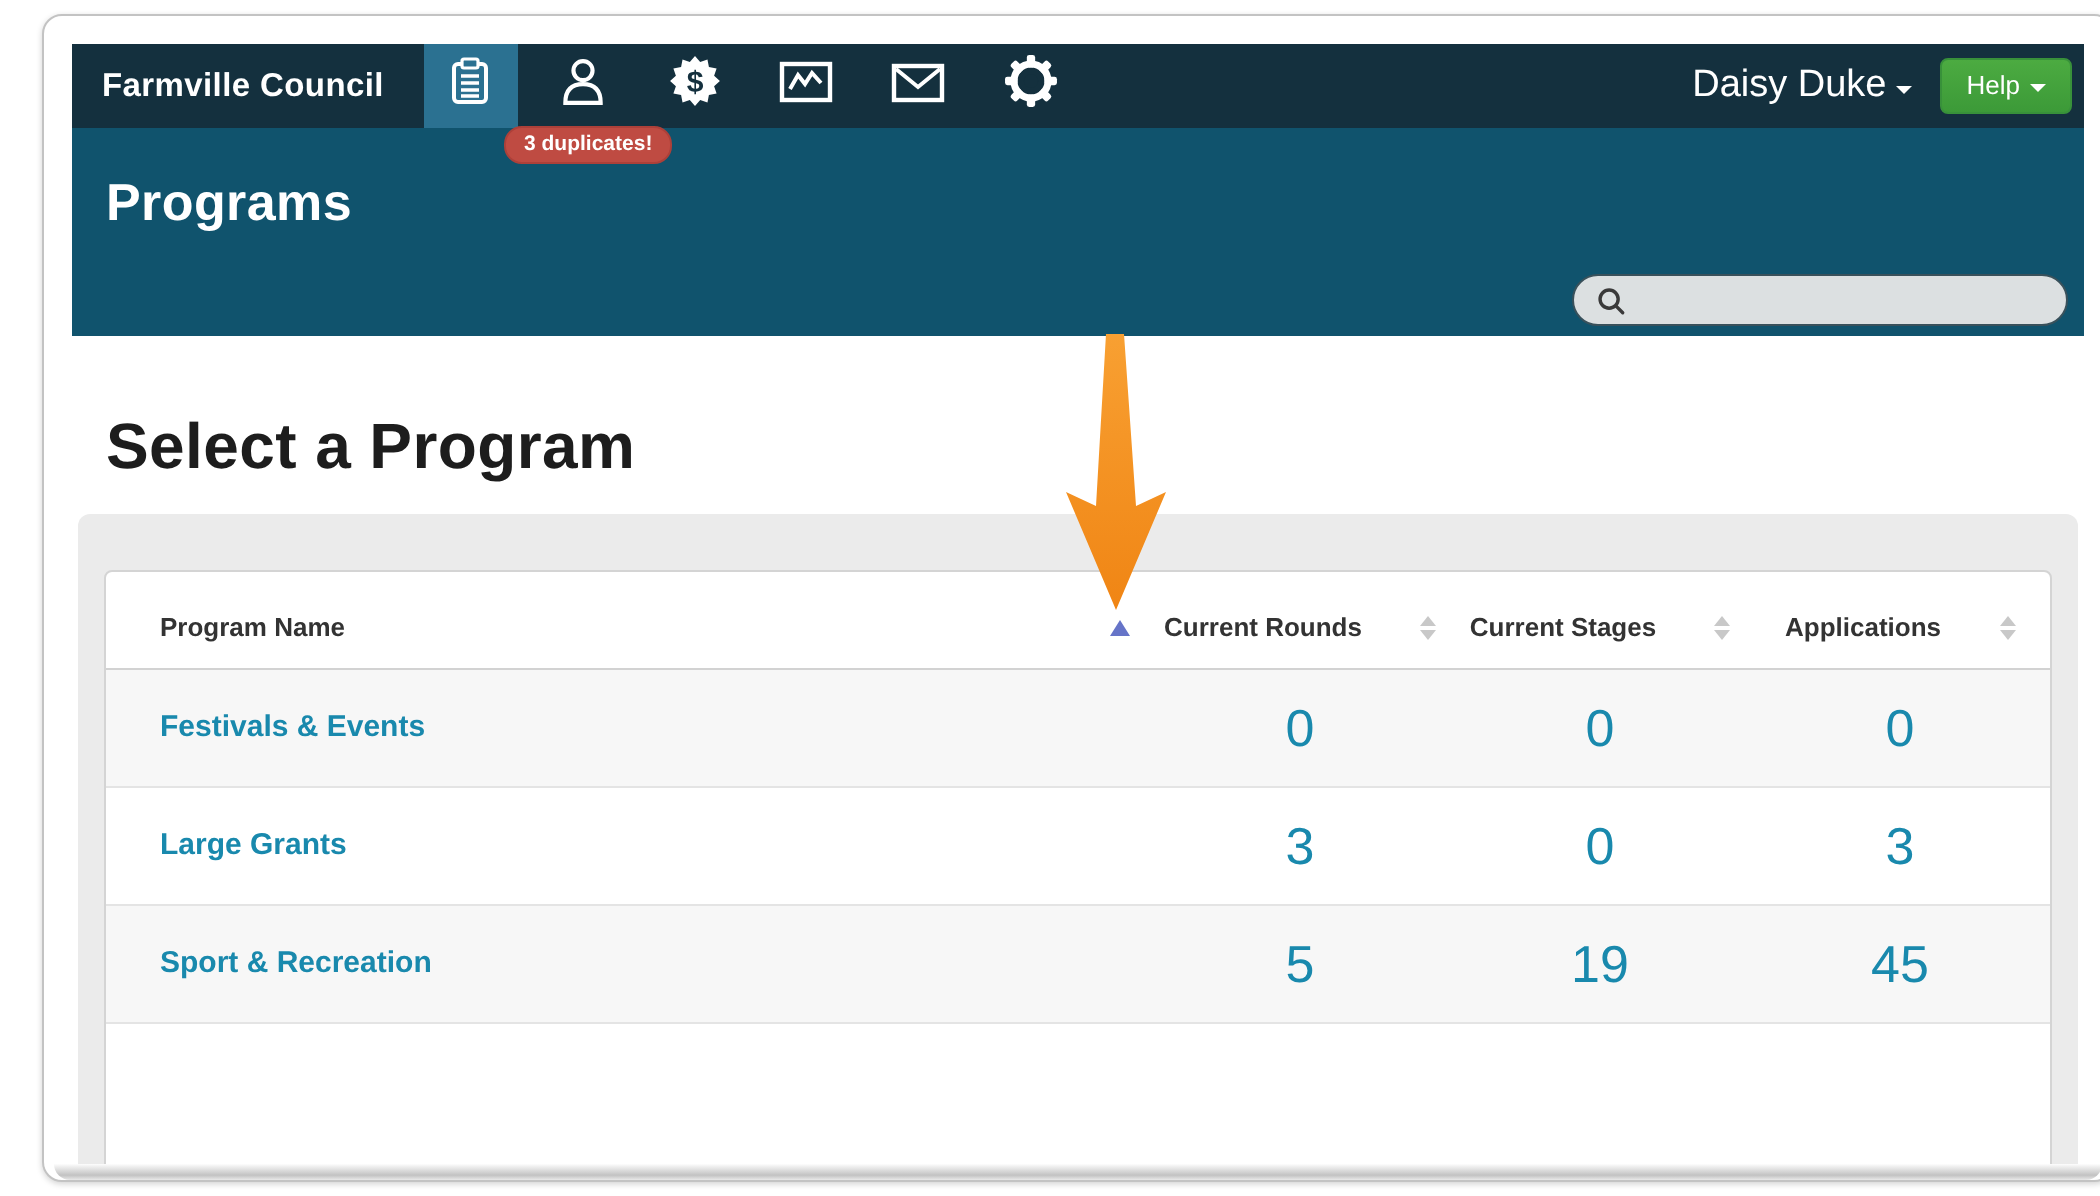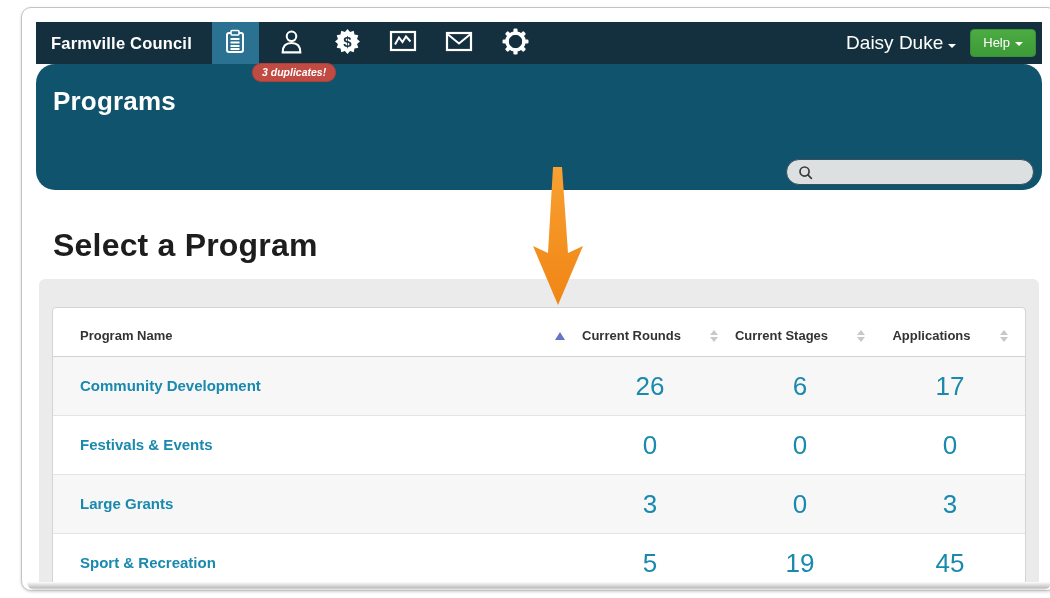--- a/index.html
+++ b/index.html
@@ -24,25 +24,25 @@
   .help-btn {
     background:linear-gradient(#4cab41,#3c9a38); border:1px solid #38913a; border-radius:4px;
     color:#fff; font-size:13px; font-weight:normal; padding:5px 12px 6px; cursor:pointer;
     font-family:inherit;
   }
 
   
   .dup-badge {
     position:absolute; left:230px; top:55px; z-index:30;
     background:#bf4b42; border:1px solid #ad4039; color:#fff;
-    font-size:10.5px; font-weight:bold; padding:2px 9px 3px; border-radius:9px; white-space:nowrap;font-style:italic;
-  }
-
-  
-  .band { position:relative; height:126px; background:#10536d;border-radius:19px; }
+    font-size:10.5px; font-weight:bold; padding:2px 9px 3px; border-radius:9px; white-space:nowrap;
+  }
+
+  
+  .band { position:relative; height:104px; background:#10536d; }
   .band h1 { color:#fff; font-size:26px; font-weight:600; padding:22px 0 0 17px; letter-spacing:.2px; }
   .search-pill {
     position:absolute; right:8px; bottom:5px; width:248px; height:26px;
     background:#dce0e1; border:1px solid #39515b; border-radius:13px;
     display:flex; align-items:center; padding:0 10px;
   }
   .search-pill input { flex:1; border:none; outline:none; background:transparent; font-size:13px; color:#333; font-family:inherit; }
 
   
   .page-heading { font-size:32px; font-weight:bold; color:#1d1d1d; margin:37px 0 15px 17px; letter-spacing:.2px; }
@@ -208,26 +208,20 @@
                   <span class="sort-stack">
                       <i class="up"></i>
                       <i class="dn"></i>
                     </span>
                 </span>
               </th>
             </tr>
           </thead>
           <tbody>
               <tr>
-        <td class="cell-name"><a>Community Development</a></td>
-        <td class="cell-num">26</td>
-        <td class="cell-num">6</td>
-        <td class="cell-num">17</td>
-      </tr>
-              <tr>
         <td class="cell-name"><a>Festivals &amp; Events</a></td>
         <td class="cell-num">0</td>
         <td class="cell-num">0</td>
         <td class="cell-num">0</td>
       </tr>
               <tr>
         <td class="cell-name"><a>Large Grants</a></td>
         <td class="cell-num">3</td>
         <td class="cell-num">0</td>
         <td class="cell-num">3</td>

